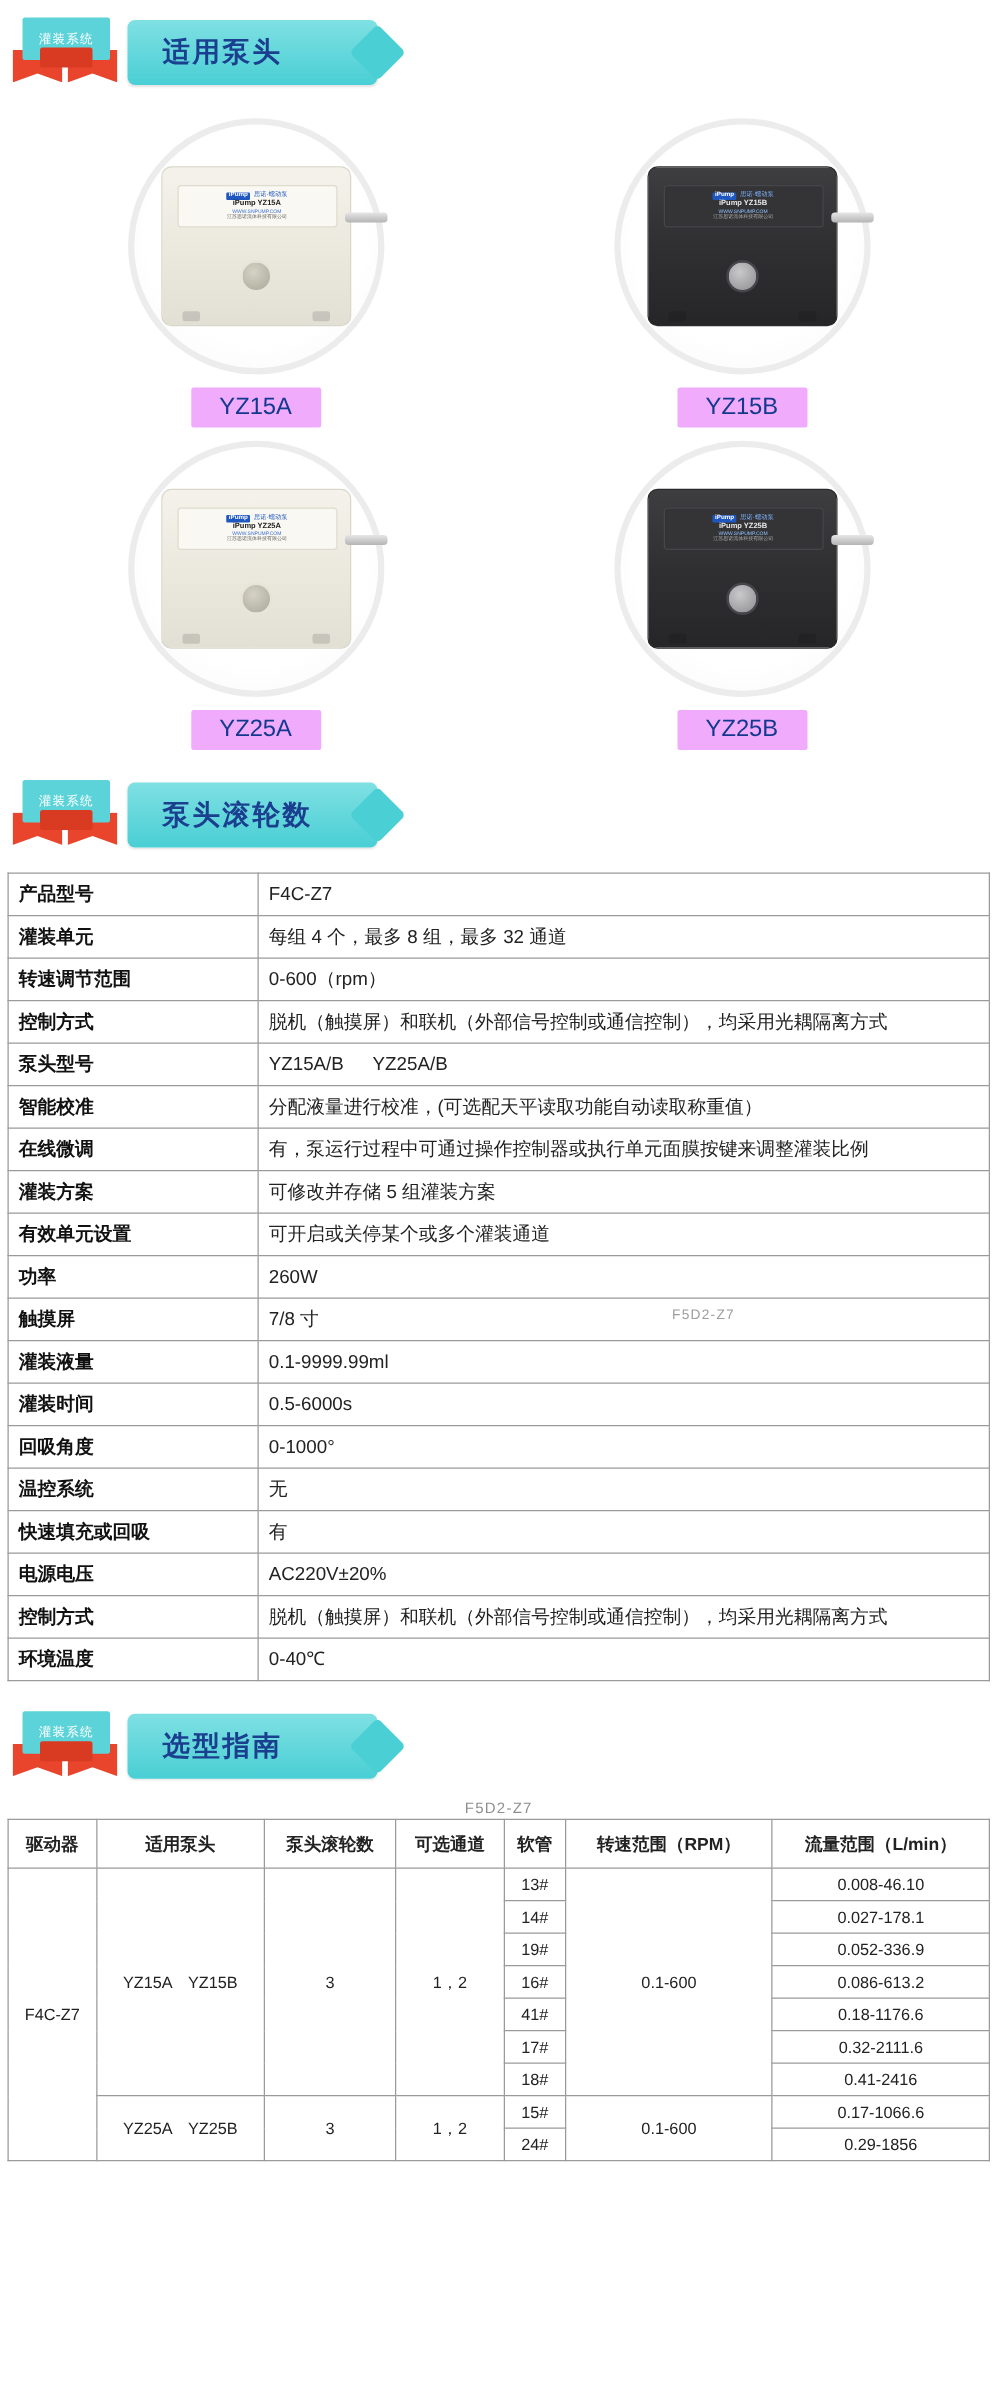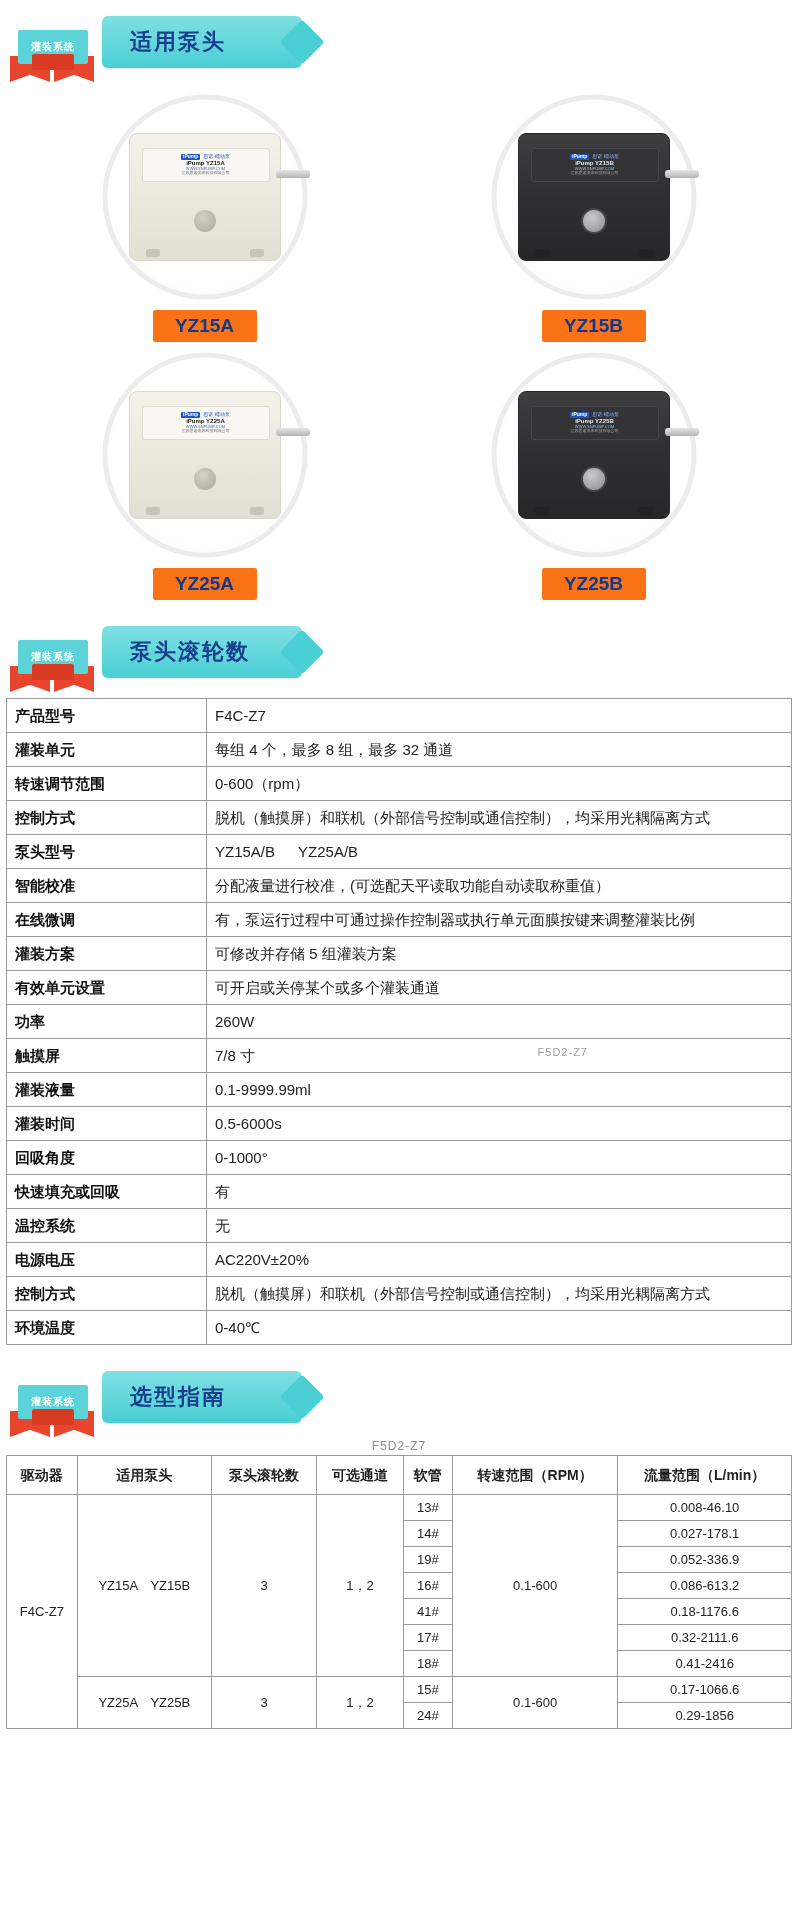--- a/index.html
+++ b/index.html
@@ -15,25 +15,24 @@
 
   
   .banner {
     position: relative;
     height: 72px;
     margin: 8px 0 4px 0;
   }
   .ribbon {
     position: absolute;
     left: 10px;
-    top: 20px;
+    top: 4px;
     width: 86px;
     height: 64px;
     z-index: 3;
-    font-weight: bold;
   }
   .ribbon .rib-top {
     position: absolute;
     left: 8px; top: 2px;
     width: 70px; height: 34px;
     background: #5bd3d8;
     border-radius: 2px;
   }
   .ribbon .rib-label {
     position: absolute;
@@ -209,24 +208,24 @@
     width: 34px; height: 8px;
     border-radius: 3px;
     background: linear-gradient(180deg, #e6e6e6, #b4b4b4);
     z-index: 1;
   }
   .pump-label {
     margin-top: 6px;
     min-width: 104px;
     text-align: center;
     padding: 5px 14px;
-    background: #f97316;
+    background: #f0abfc;
     color: #12398e;
     font-size: 19px;
-    font-weight: bold;
+    font-weight: normal;
     border-radius: 2px;
   }
 
   
   .table-wrap { padding: 4px 6px 10px 6px; position: relative; }
   table.spec {
     width: 100%;
     border-collapse: collapse;
     font-size: 15px;
     padding-left: 43px;
@@ -455,26 +454,26 @@
         </tr>
       <tr>
           <td class="k">灌装时间</td>
           <td class="v">0.5-6000s</td>
         </tr>
       <tr>
           <td class="k">回吸角度</td>
           <td class="v">0-1000°</td>
         </tr>
       <tr>
+          <td class="k">温控系统</td>
+          <td class="v">无</td>
+        </tr>
+      <tr>
           <td class="k">快速填充或回吸</td>
           <td class="v">有</td>
-        </tr>
-      <tr>
-          <td class="k">温控系统</td>
-          <td class="v">无</td>
         </tr>
       <tr>
           <td class="k">电源电压</td>
           <td class="v">AC220V±20%</td>
         </tr>
       <tr>
           <td class="k">控制方式</td>
           <td class="v">脱机（触摸屏）和联机（外部信号控制或通信控制），均采用光耦隔离方式</td>
         </tr>
       <tr>

